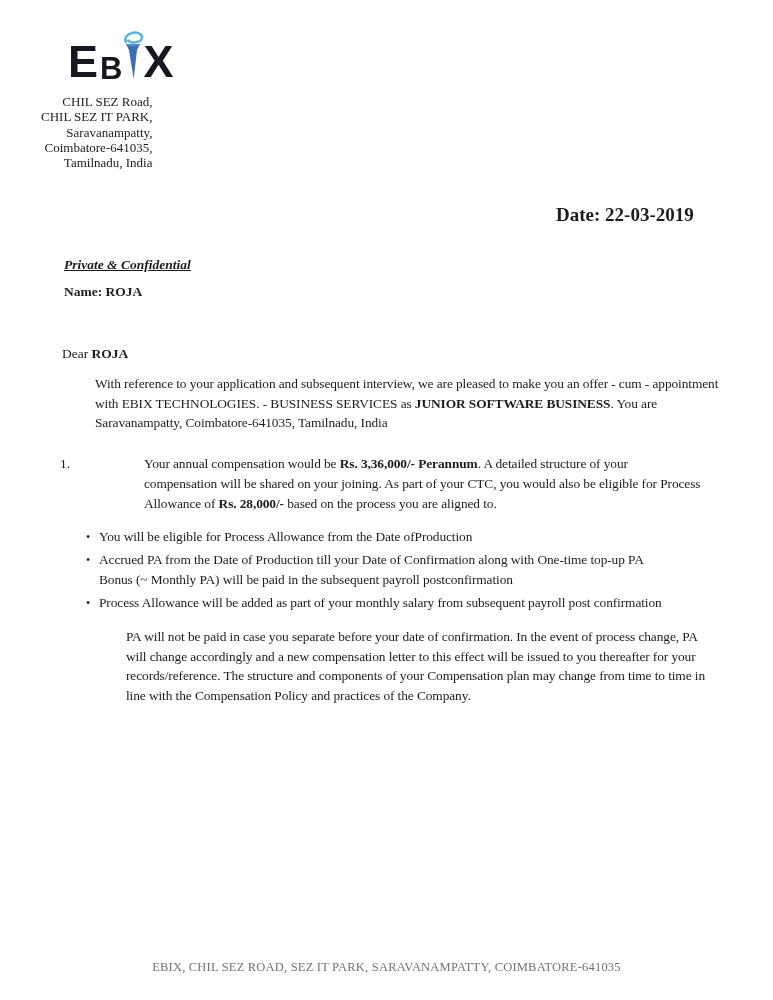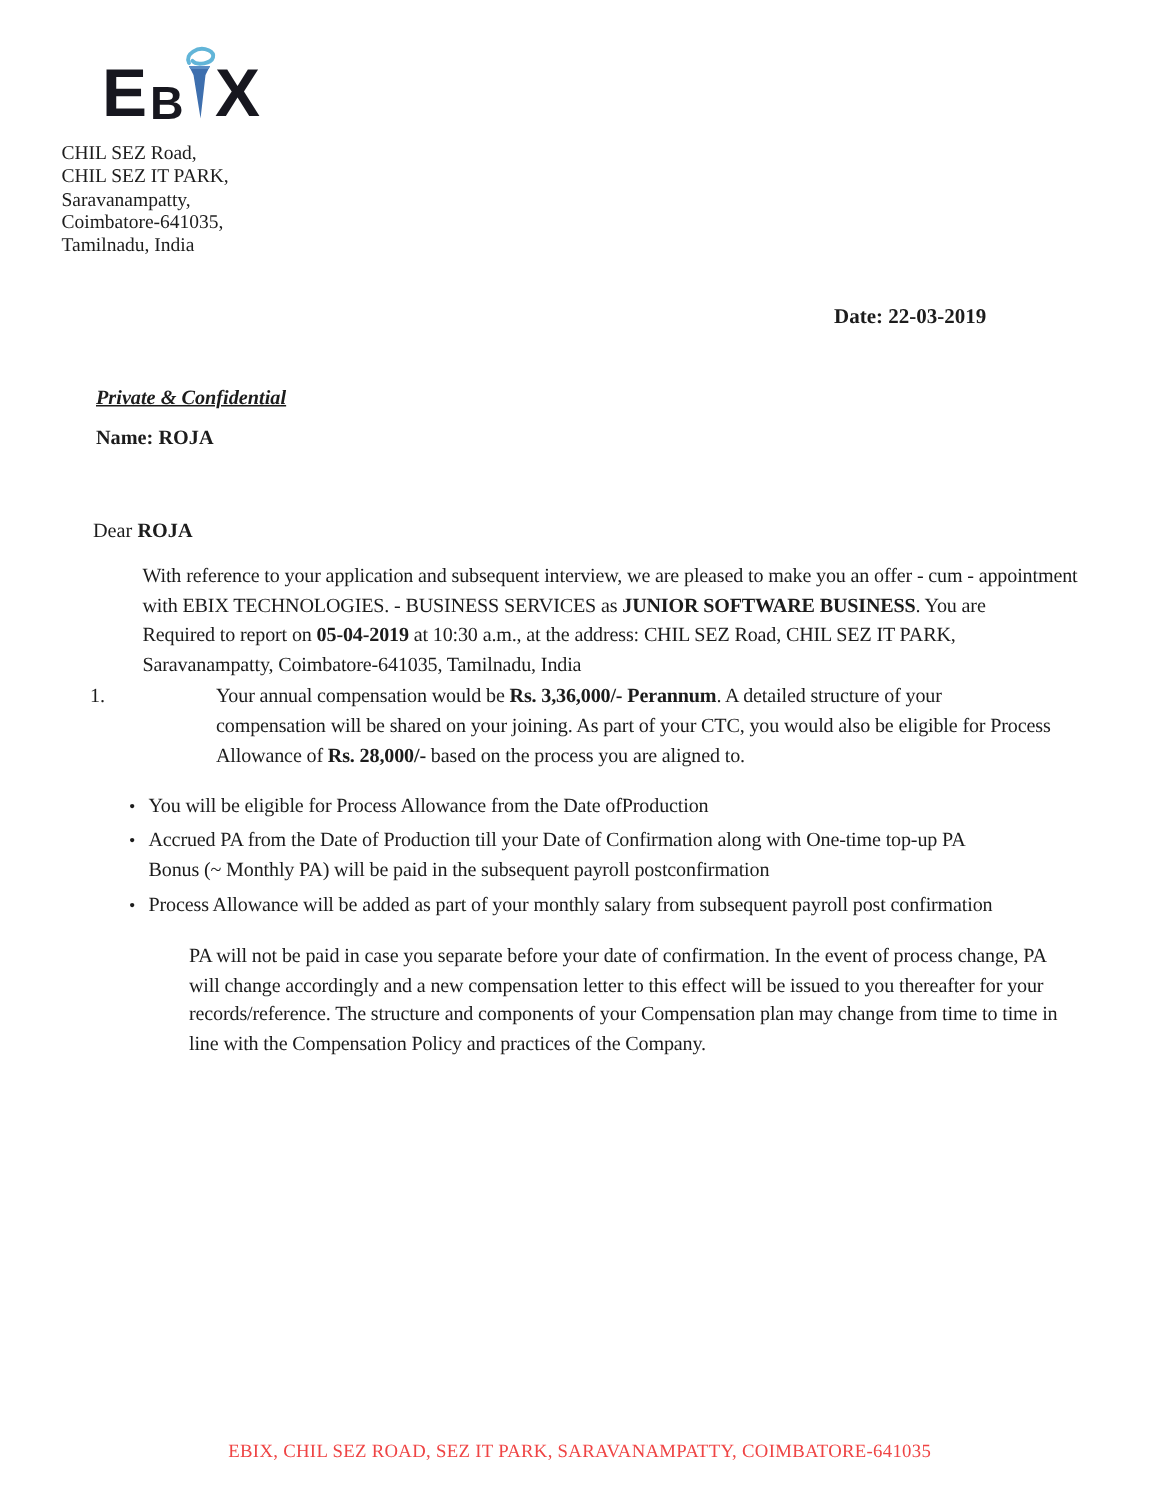--- a/index.html
+++ b/index.html
@@ -12,23 +12,23 @@
     overflow:hidden;
   }
   
   .logo { position:absolute; left:68px; top:29px; display:flex; align-items:flex-end;
           font-family:"Liberation Sans", sans-serif; color:#17171f; }
   .lg-e { font-size:45px; line-height:0.82; font-weight:600; }
   .lg-b { font-size:31px; line-height:0.82; font-weight:600; margin-left:2px; }
   .lg-x { font-size:45px; line-height:0.82; font-weight:600; margin-left:-1px; }
   .lg-pin { width:26px; height:52px; margin:0 -2px; display:block; }
   
-  .sender-address { position:absolute; left:41px; top:94px; font-size:13px; line-height:15.3px; }
+  .sender-address { position:absolute; left:41px; top:94px; font-size:13px; line-height:15.3px;text-align:right; }
   
-  .date-line { position:absolute; left:556px; top:204px; font-size:14px; font-weight:bold; }
+  .date-line { position:absolute; left:556px; top:204px; font-size:19px; font-weight:bold; }
   
   .confidential { position:absolute; left:64px; top:257px; font-size:13.5px; font-weight:bold;
                   text-decoration:underline;font-style:italic; }
   .name-line { position:absolute; left:64px; top:284px; font-size:13.5px; font-weight:bold; }
   .salutation { position:absolute; left:62px; top:346px; font-size:13.5px; }
   .salutation .b { font-weight:bold;font-family:Liberation Serif, serif; }
   .para { font-size:13.4px; line-height:19.6px; letter-spacing:-0.1px; }
   .para .line { white-space:nowrap;margin-left:48px; }
   .b { font-weight:bold; }
   .intro { position:absolute; left:47px; top:374px; }
@@ -38,21 +38,21 @@
                         letter-spacing:-0.1px; }
   .list-item .content .line { white-space:nowrap; }
   .bullets { position:absolute; left:86px; top:527px; }
   .bullet-item { display:flex; margin-bottom:3px; }
   .bullet-item .dot { width:13px; font-size:12px; line-height:20px; flex:0 0 13px; }
   .bullet-item .btext { font-size:13.4px; line-height:20px; letter-spacing:-0.1px; }
   .bullet-item .btext .line { white-space:nowrap; }
   .closing { position:absolute; left:78px; top:627px; }
   
   .footer { position:absolute; left:0; right:0; top:960px; text-align:center;
-            font-size:12.5px; letter-spacing:0.2px; color:#ef4444; }
+            font-size:12.5px; letter-spacing:0.2px; color:#737373; }
 </style>
 </head>
 <body>
 
 <div class="page">
 
   <div class="logo">
     <span class="lg-e">E</span>
     <span class="lg-b">B</span>
     <svg class="lg-pin" viewBox="0 0 26 52" xmlns="http://www.w3.org/2000/svg">
@@ -80,23 +80,20 @@
   <div class="salutation">
     <span>Dear </span><span class="b">ROJA</span>
   </div>
 
   <div class="para intro">
     <div class="line">
       <span>With reference to your application and subsequent interview, we are pleased to make you an offer - cum - appointment</span>
     </div>
     <div class="line">
       <span>with EBIX TECHNOLOGIES. - BUSINESS SERVICES as </span><span class="b">JUNIOR SOFTWARE BUSINESS</span><span>. You are</span>
-    </div>
-    <div class="line">
-      <span>Required to report on </span><span class="b">05-04-2019</span><span> at 10:30 a.m., at the address: CHIL SEZ Road, CHIL SEZ IT PARK,</span>
     </div>
     <div class="line">
       <span>Saravanampatty, Coimbatore-641035, Tamilnadu, India</span>
     </div>
   </div>
 
   <div class="list-item">
     <div class="marker">1.</div>
     <div class="content para">
       <div class="line">

